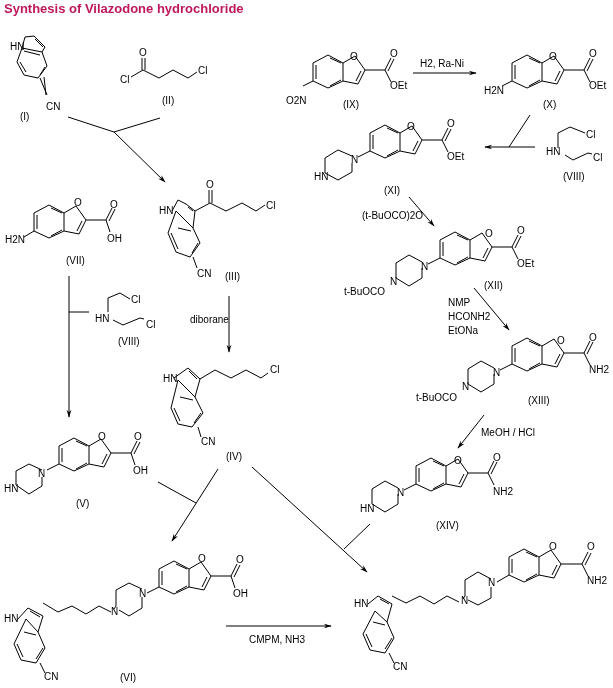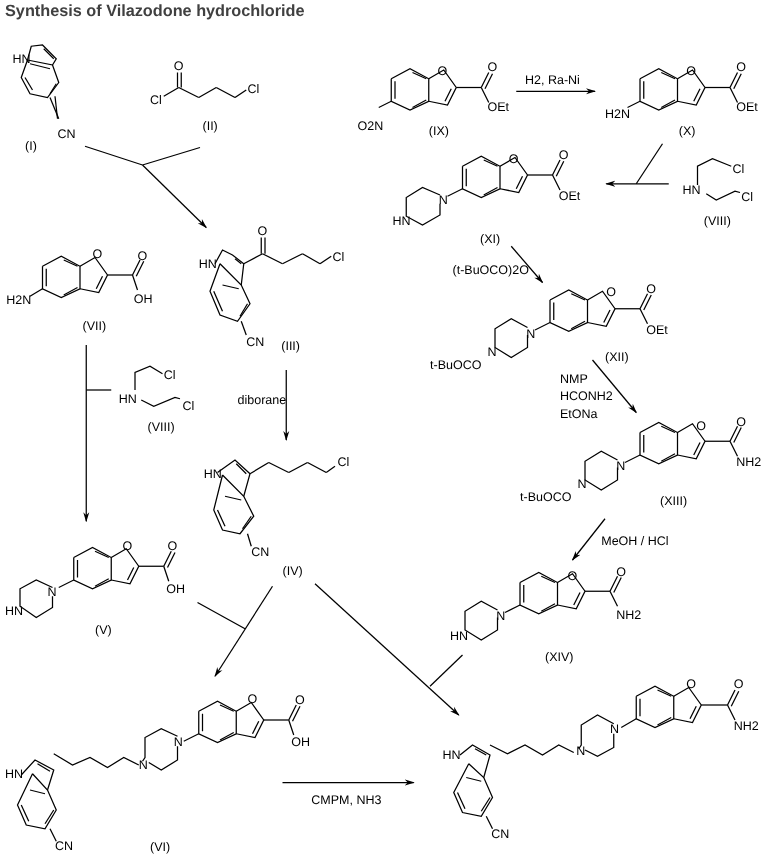--- a/index.html
+++ b/index.html
@@ -1,17 +1,17 @@
 <!DOCTYPE html>
 <html><head>
 <meta charset="utf-8">
 <style>
   html, body { margin:0; padding:0; background:#ffffff; }
   body { width:613px; height:688px; position:relative; overflow:hidden; font-family:"Liberation Sans", sans-serif; }
-  #title { position:absolute; left:4px; top:1px; font-weight:bold; font-size:13px; color:#404040; font-family:"Liberation Sans", sans-serif; }
+  #title { position:absolute; left:4px; top:1px; font-weight:bold; font-size:13px; color:#be185d; font-family:"Liberation Sans", sans-serif; }
   svg { position:absolute; left:0; top:0; }
   svg text { font-family:"Liberation Sans", sans-serif; font-size:10px; fill:#000; }
   .b { stroke:#000; stroke-width:1; fill:none; }
   .ar { stroke:#000; stroke-width:1; fill:none; }
 </style>
 </head>
 <body>
 
 <div id="title">Synthesis of Vilazodone hydrochloride</div>
 

